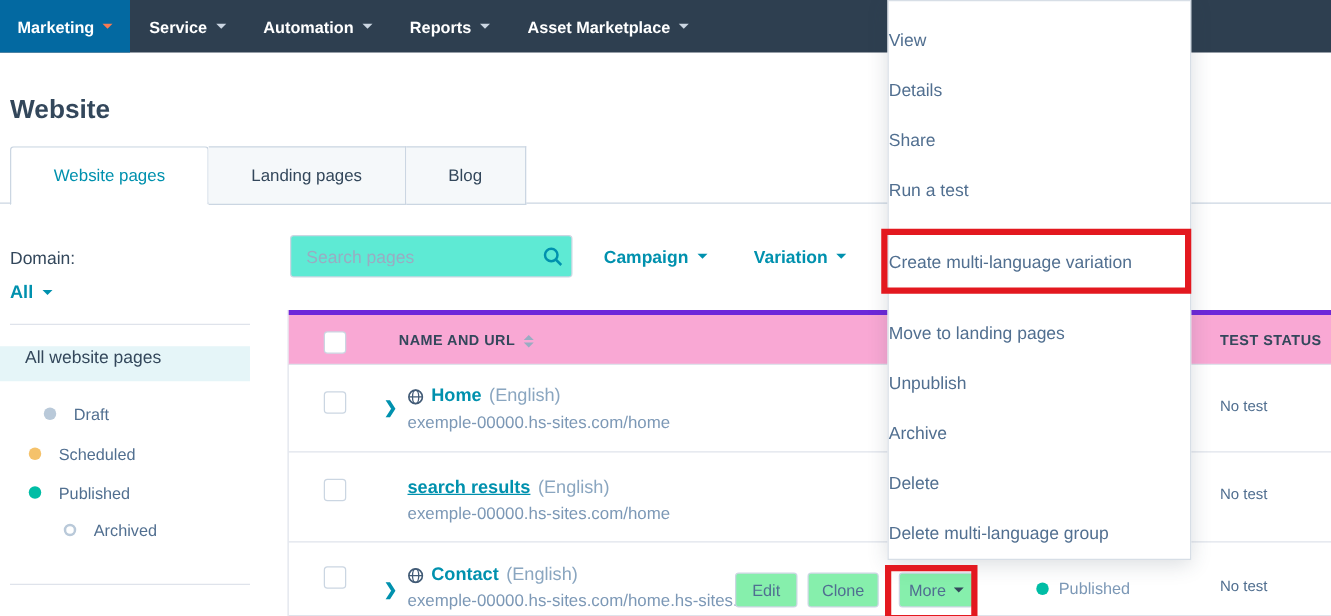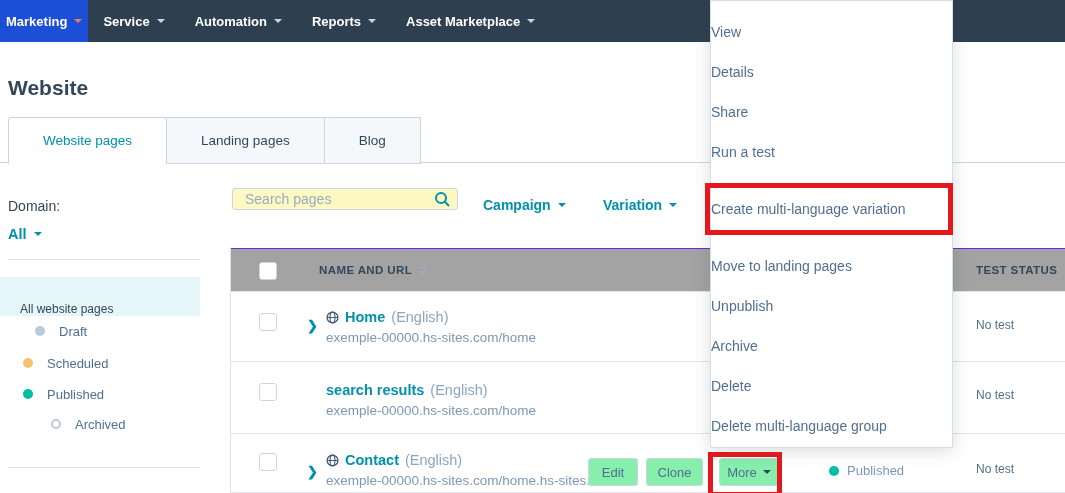--- a/index.html
+++ b/index.html
@@ -6,83 +6,83 @@
   html,body { background:#fff; }
   #app {
     position:relative; width:1065px; height:493px; overflow:hidden;
     font-family:"Liberation Sans", sans-serif; background:#fff; color:#33475b;
   }
   
   .topnav { position:absolute; left:0; top:0; width:1065px; height:42px;
     background:#2e3f50; display:flex; align-items:stretch; z-index:10; }
   .nav-item { display:flex; align-items:center; padding:0 15px; color:#fff;
     font-size:13px; font-weight:bold; cursor:pointer; white-space:nowrap; }
-  .nav-item.active { background:#1d4ed8; padding:0 6px; }
+  .nav-item.active { background:#0369a1; padding:0 14px; }
   .caret { width:0; height:0; border-left:4px solid transparent; border-right:4px solid transparent;
     border-top:4px solid currentColor; display:inline-block; margin-left:7px; }
   .nav-item .caret { color:#cbd6e2; }
   .nav-item.active .caret { color:#f87a52; }
   
   .page-title { position:absolute; left:8px; top:76px; font-size:21px; font-weight:bold; color:#33475b; }
   .tabline { position:absolute; left:0; top:162px; width:1065px; height:1px; background:#cbd6e2; }
   .tabs { position:absolute; left:8px; top:117px; display:flex; z-index:5; }
   .tab { height:47px; display:flex; align-items:center; justify-content:center;
     background:#f5f8fa; border:1px solid #cbd6e2; border-left:none;
     font-size:13.5px; color:#33475b; cursor:pointer; padding:0 34px; }
   .tab:first-child { border-left:1px solid #cbd6e2; border-radius:3px 0 0 0; }
   .tab.active { background:#fff; border-bottom:1px solid #fff; color:#0091ae; border-radius:3px 3px 0 0; }
   
   .sidebar { position:absolute; left:0; top:180px; width:200px; height:313px; }
   .domain-label { position:absolute; left:8px; top:18px; font-size:14px; color:#33475b; }
   .domain-value { position:absolute; left:8px; top:46px; font-size:14.5px; font-weight:bold;
     color:#0091ae; cursor:pointer; display:flex; align-items:center; }
   .side-div1 { position:absolute; left:8px; top:79px; width:192px; height:1px; background:#dfe3eb; }
-  .side-selected { position:absolute; left:0; top:97px; width:200px; height:39px;
-    background:#e5f5f8; display:flex; align-items:flex-end; padding-left:20px;
-    font-size:12px; color:#33475b; cursor:pointer; }
+  .side-selected { position:absolute; left:0; top:97px; width:200px; height:28px;
+    background:#e5f5f8; display:flex; align-items:flex-start; padding-left:20px;
+    font-size:14px; color:#33475b; cursor:pointer; }
   .status-item { position:absolute; left:0; width:200px; height:18px; display:flex;
     align-items:center; cursor:pointer; font-size:13px; color:#516f90; }
   .dot { width:10px; height:10px; border-radius:50%; margin-left:23px; margin-right:14px; }
   .dot.draft { background:#b9c9d9; }
   .dot.scheduled { background:#f5c26b; }
   .dot.published { background:#00bda5; }
   .dot.archived { background:#fff; border:2px solid #b9c9d9; width:10px; height:10px; }
   .side-div2 { position:absolute; left:8px; top:287px; width:192px; height:1px; background:#dfe3eb; }
   
-  .search-box { position:absolute; left:232px; top:188px; width:226px; height:22px;
-    border:1px solid #cbd6e2; border-radius:3px; background:#fef9c3; display:flex; align-items:center; }
+  .search-box { position:absolute; left:232px; top:188px; width:226px; height:34px;
+    border:1px solid #cbd6e2; border-radius:3px; background:#5eead4; display:flex; align-items:center; }
   .search-box input { flex:1; border:none; outline:none; padding:0 8px 0 12px; font-size:14px;
     color:#33475b; font-family:"Liberation Sans", sans-serif; background:transparent; }
   .search-box input::placeholder { color:#99acc2; }
   .search-ic { margin-right:10px; display:flex; cursor:pointer; }
   .filter-link { position:absolute; top:197px; font-size:14px; font-weight:bold; color:#0091ae;
     cursor:pointer; display:flex; align-items:center; }
   .filter-campaign { left:483px; }
   .filter-variation { left:603px; }
   
   .table { position:absolute; left:230px; top:248px; width:835px; height:245px; border-left:1px solid #dfe3eb; }
-  .thead { position:relative; height:44px; background:#a3a3a3;
-    border-top:1px solid #6d28d9; border-bottom:1px solid #dfe3eb; }
+  .thead { position:relative; height:44px; background:#f9a8d4;
+    border-top:4px solid #6d28d9; border-bottom:1px solid #dfe3eb; }
   .th-label { font-size:11.5px; font-weight:bold; color:#33475b; letter-spacing:0.4px; }
   .th-name { position:absolute; left:88px; top:15px; display:flex; align-items:center; cursor:pointer; }
   .sort { display:inline-flex; flex-direction:column; margin-left:7px; gap:2px; }
   .sort i { width:0; height:0; border-left:4px solid transparent; border-right:4px solid transparent; display:block; }
   .sort .up { border-bottom:4px solid #99acc2; }
   .sort .dn { border-top:4px solid #99acc2; }
   .th-test { position:absolute; left:745px; top:15px; }
   .row { position:relative; border-bottom:1px solid #dfe3eb; }
   .row1 { height:70px; } .row2 { height:72px; } .row3 { height:59px; }
   .cbx { position:absolute; left:28px; top:21px; width:18px; height:18px; background:#fff;
     border:1px solid #cbd6e2; border-radius:3px; cursor:pointer; }
   .thead .cbx { top:13px; }
   .chev { position:absolute; left:76px; top:26px; color:#0091ae; font-size:13px; font-weight:bold; cursor:pointer; }
   .cell-name { position:absolute; left:95px; top:15px; line-height:20px; }
   .nm-line { display:flex; align-items:center; gap:6px; font-size:14.5px; }
   .nm { color:#0091ae; font-weight:bold; cursor:pointer; }
-  .nm.underline { }
+  .nm.underline { text-decoration:underline; }
   .lang { color:#8aa6c0;text-align:center; }
   .url { font-size:13.5px; color:#7c98b6; margin-top:1px; }
   .cell-test { position:absolute; left:745px; top:26px; font-size:12px; color:#516f90; }
   .row3 .cell-test { top:28px; }
   .pub-badge { position:absolute; left:598px; top:29px; display:flex; align-items:center; gap:8px;
     font-size:13px; color:#7c98b6; }
   .pub-badge .dot { margin:0; }
   .btn { position:absolute; top:24px; height:28px; background:#86efac; border:1px solid #cbd6e2;
     border-radius:3px; font-size:13px; color:#506e91; display:flex; align-items:center;
     justify-content:center; cursor:pointer; }

